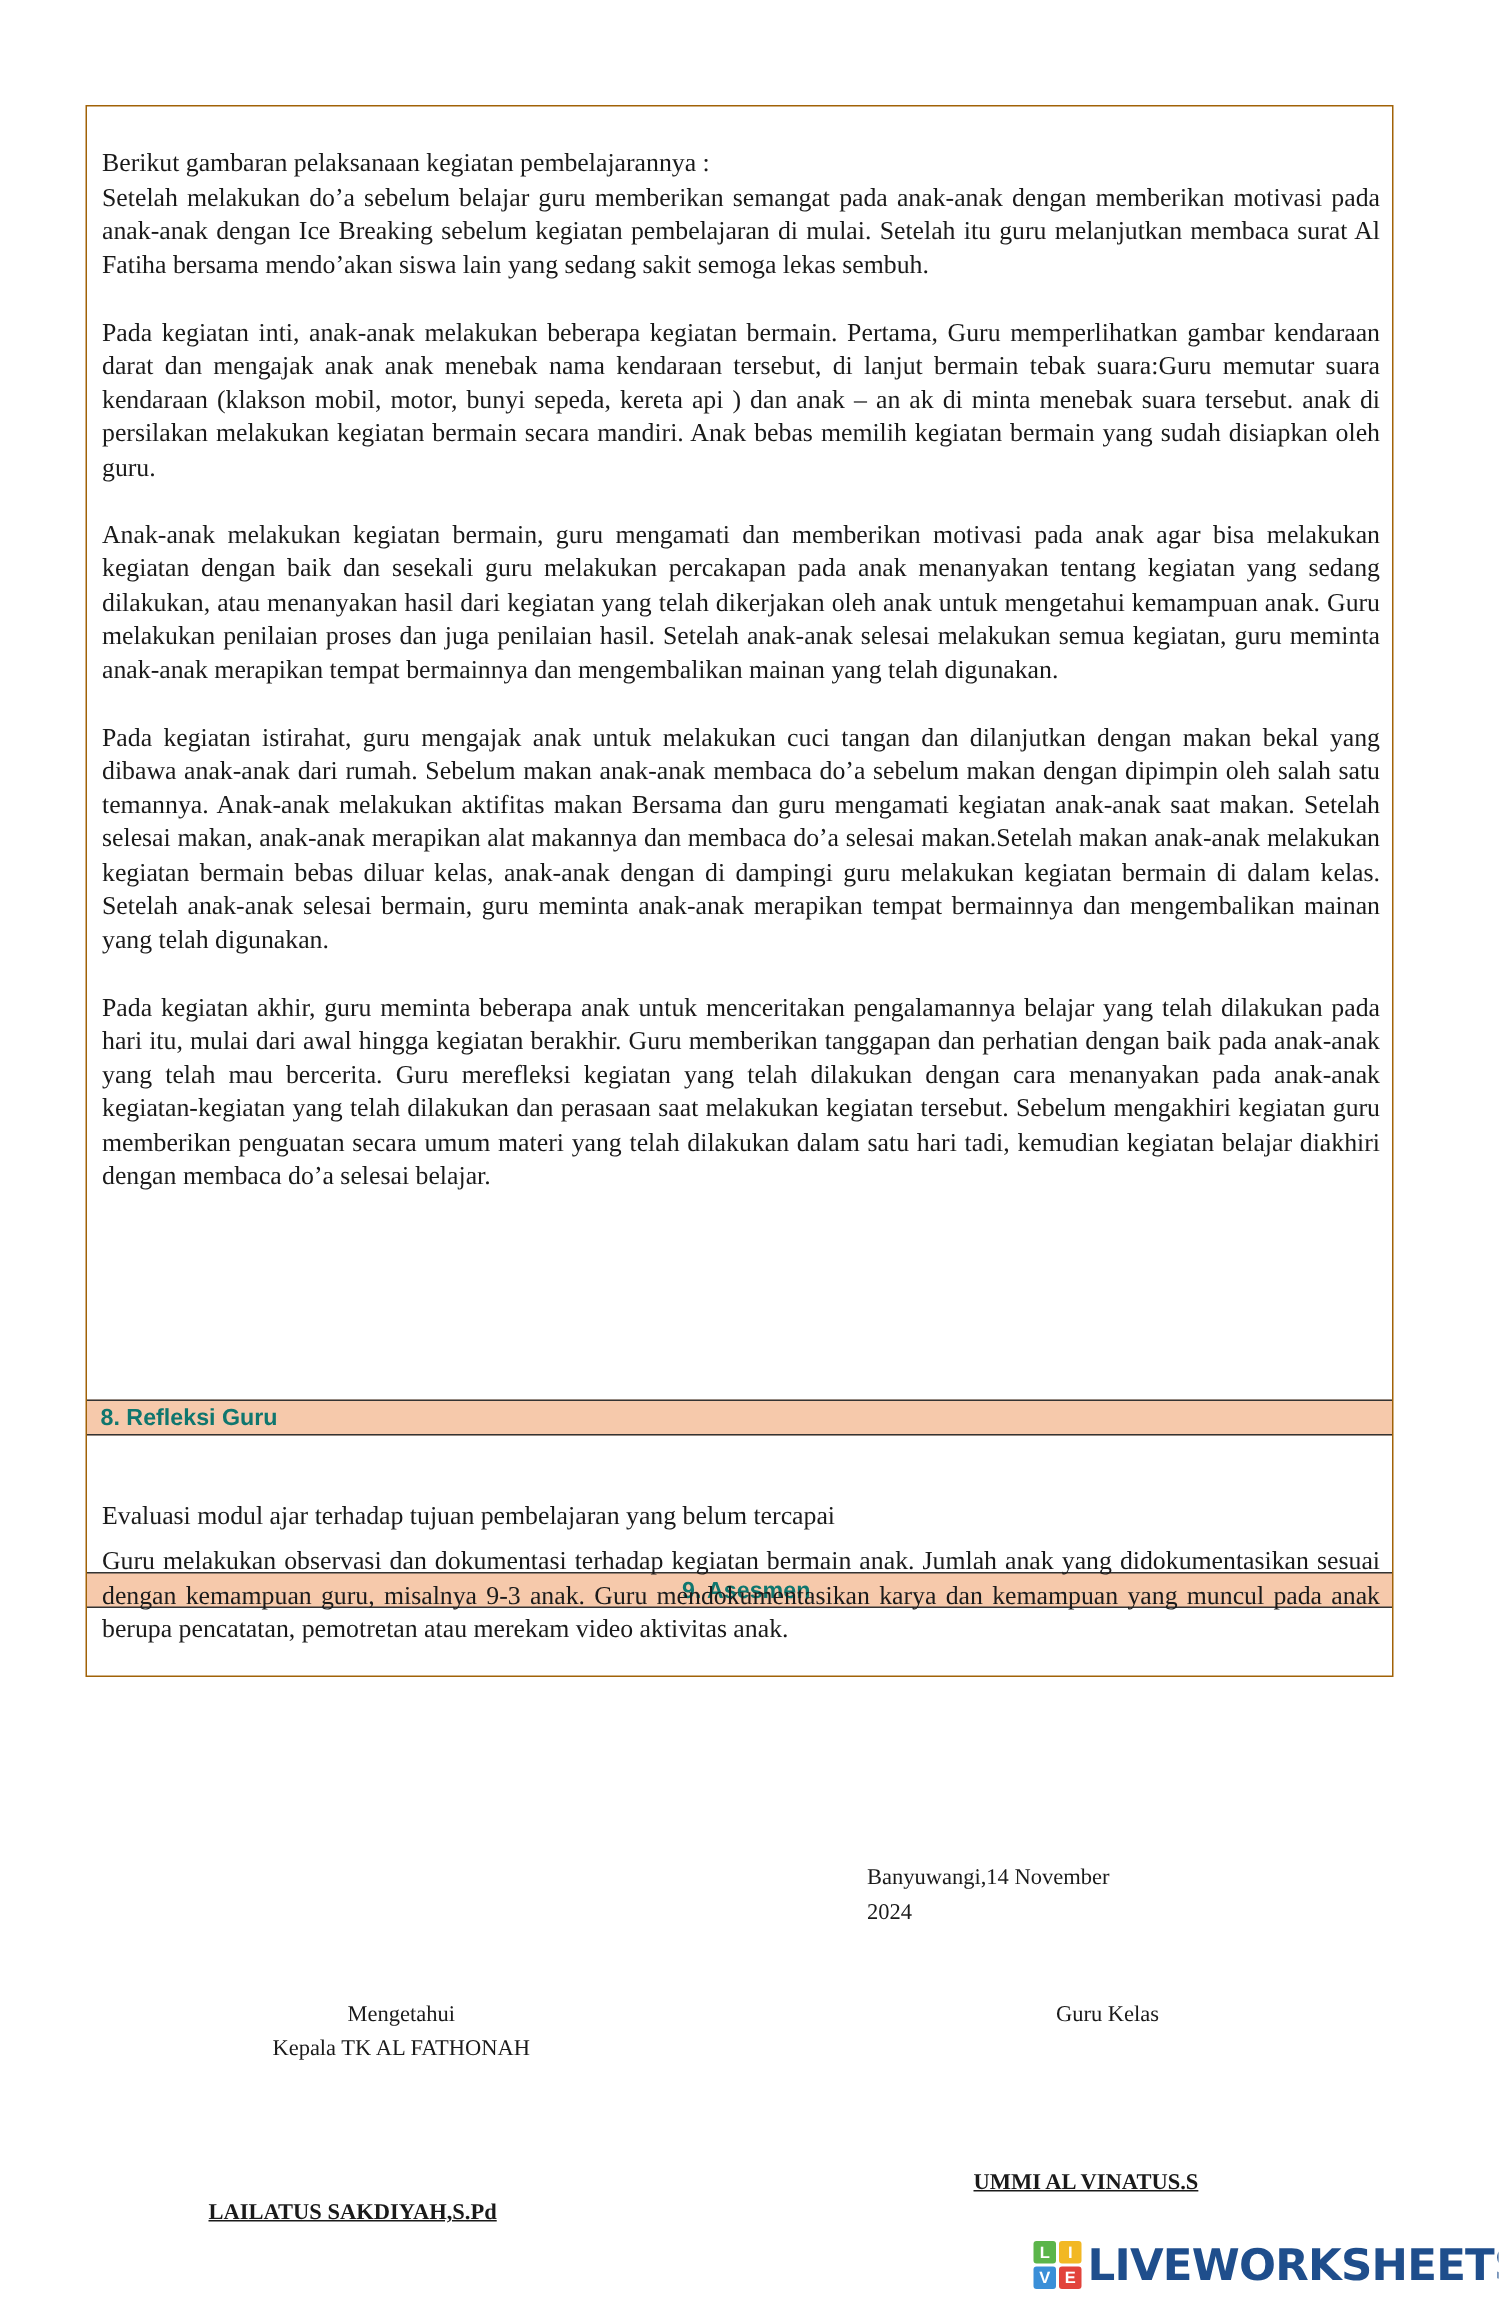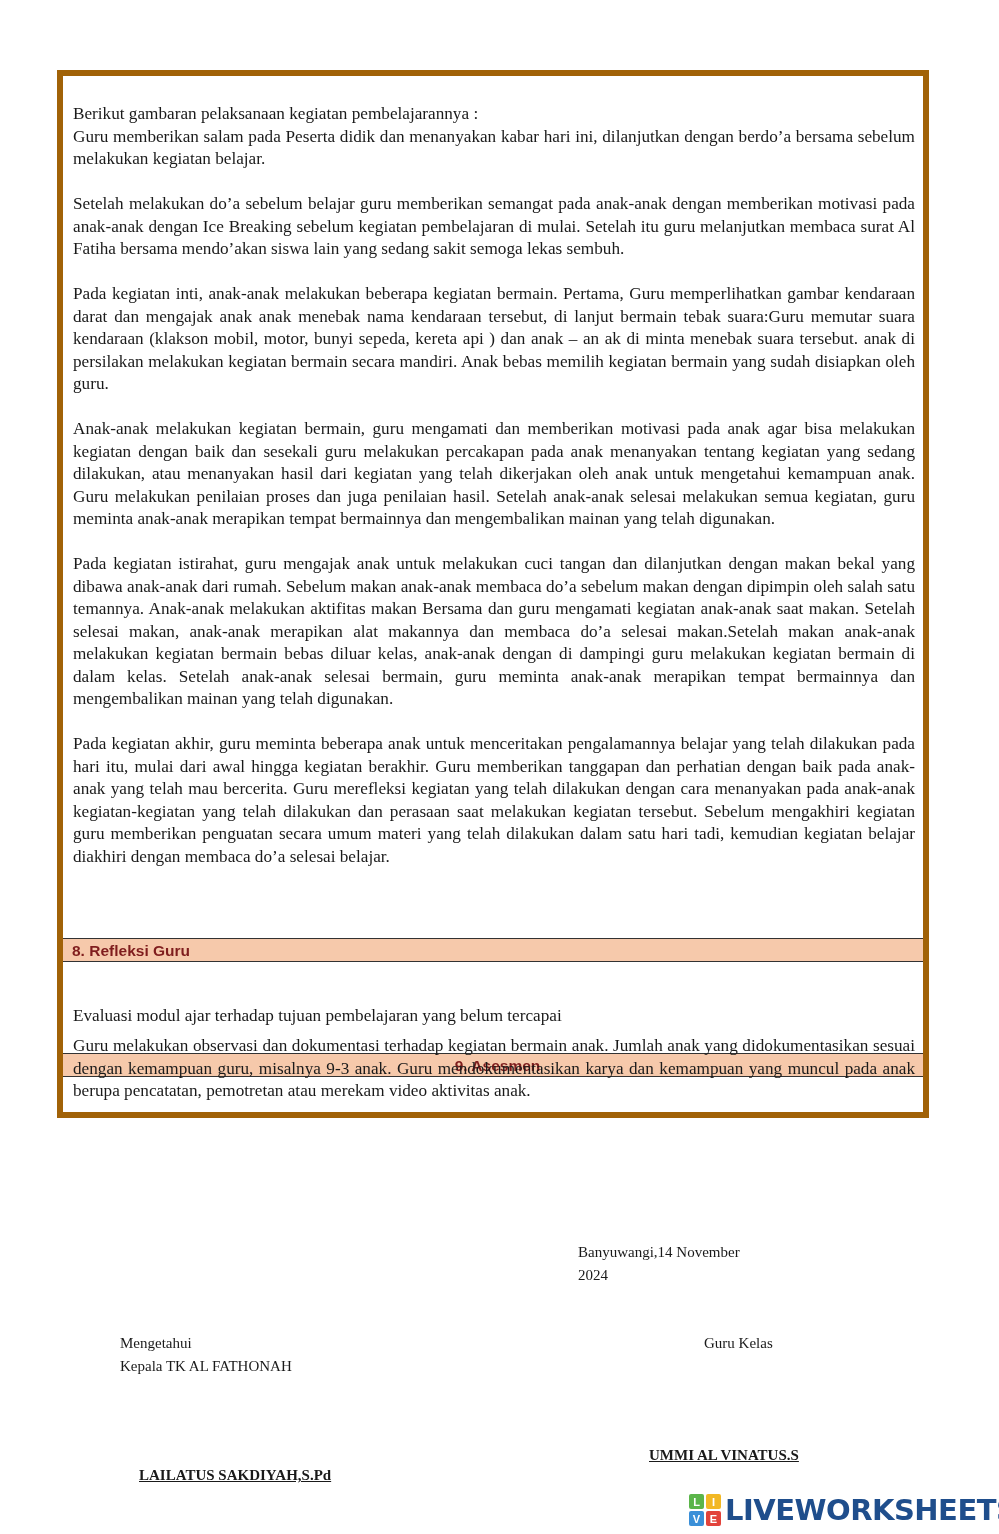--- a/index.html
+++ b/index.html
@@ -2,33 +2,33 @@
 <html><head>
   <meta charset="utf-8">
   <style>
     html, body { margin: 0; padding: 0; background: #ffffff; }
     body {
       width: 999px; height: 1534px; position: relative; overflow: hidden;
       font-family: "Liberation Serif", serif; color: #1a1a1a;
     }
     .box {
       position: absolute; left: 57px; top: 70px; width: 872px; height: 1048px;
-      border: 6px solid #a16207; box-sizing: border-box;
+      border: 1px solid #a16207; box-sizing: border-box;
     }
     .body-text {
       position: absolute; left: 10px; right: 8px; top: 27px;
       font-size: 17.2px; line-height: 22.5px; text-align: justify;
     }
     .body-text p { margin: 0 0 22.5px 0; }
     .body-text p.tight { margin: 0; }
     .sec-header {
       position: absolute; left: 0; right: 0; height: 24px;
       background: #f6c9ab; border-top: 1px solid #333; border-bottom: 1px solid #333;
       font-family: "Liberation Sans", sans-serif; font-weight: bold; font-size: 15.5px;
-      line-height: 24px; padding-left: 9px; box-sizing: border-box; color: #7f1d1d;
+      line-height: 24px; padding-left: 9px; box-sizing: border-box; color: #0f766e;
     }
     .sec-body {
       position: absolute; left: 10px; right: 8px;
       font-size: 17.2px; line-height: 22.5px; text-align: justify;
     }
     .abs { position: absolute; font-size: 15px; line-height: 22.5px; }
     .sig-name { font-weight: bold; text-decoration: underline; }
     .logo {
       position: absolute; left: 689px; top: 1493px; height: 34px;
       display: flex; align-items: center;
@@ -45,41 +45,40 @@
       font-family: "DejaVu Sans", sans-serif; font-weight: bold; font-size: 29px;
       color: #1f4e8c; letter-spacing: -0.5px;
     }
   </style>
 </head>
 <body>
 
 <div class="box">
   <div class="body-text">
     <p class="tight">Berikut gambaran pelaksanaan kegiatan pembelajarannya :</p>
-    <p>Guru memberikan salam pada Peserta didik dan menanyakan kabar hari ini, dilanjutkan dengan berdo’a bersama sebelum melakukan kegiatan belajar.</p>
     <p>Setelah melakukan do’a sebelum belajar guru memberikan semangat pada anak-anak dengan memberikan motivasi pada anak-anak dengan Ice Breaking sebelum kegiatan pembelajaran di mulai. Setelah itu guru melanjutkan membaca surat Al Fatiha bersama mendo’akan siswa lain yang sedang sakit semoga lekas sembuh.</p>
     <p>Pada kegiatan inti, anak-anak melakukan beberapa kegiatan bermain. Pertama, Guru memperlihatkan gambar kendaraan darat dan mengajak anak anak menebak nama kendaraan tersebut, di lanjut bermain tebak suara:Guru memutar suara kendaraan (klakson mobil, motor, bunyi sepeda, kereta api ) dan anak – an ak di minta menebak suara tersebut. anak di persilakan melakukan kegiatan bermain secara mandiri. Anak bebas memilih kegiatan bermain yang sudah disiapkan oleh guru.</p>
     <p>Anak-anak melakukan kegiatan bermain, guru mengamati dan memberikan motivasi pada anak agar bisa melakukan kegiatan dengan baik dan sesekali guru melakukan percakapan pada anak menanyakan tentang kegiatan yang sedang dilakukan, atau menanyakan hasil dari kegiatan yang telah dikerjakan oleh anak untuk mengetahui kemampuan anak. Guru melakukan penilaian proses dan juga penilaian hasil. Setelah anak-anak selesai melakukan semua kegiatan, guru meminta anak-anak merapikan tempat bermainnya dan mengembalikan mainan yang telah digunakan.</p>
     <p>Pada kegiatan istirahat, guru mengajak anak untuk melakukan cuci tangan dan dilanjutkan dengan makan bekal yang dibawa anak-anak dari rumah. Sebelum makan anak-anak membaca do’a sebelum makan dengan dipimpin oleh salah satu temannya. Anak-anak melakukan aktifitas makan Bersama dan guru mengamati kegiatan anak-anak saat makan. Setelah selesai makan, anak-anak merapikan alat makannya dan membaca do’a selesai makan.Setelah makan anak-anak melakukan kegiatan bermain bebas diluar kelas, anak-anak dengan di dampingi guru melakukan kegiatan bermain di dalam kelas. Setelah anak-anak selesai bermain, guru meminta anak-anak merapikan tempat bermainnya dan mengembalikan mainan yang telah digunakan.</p>
     <p>Pada kegiatan akhir, guru meminta beberapa anak untuk menceritakan pengalamannya belajar yang telah dilakukan pada hari itu, mulai dari awal hingga kegiatan berakhir. Guru memberikan tanggapan dan perhatian dengan baik pada anak-anak yang telah mau bercerita. Guru merefleksi kegiatan yang telah dilakukan dengan cara menanyakan pada anak-anak kegiatan-kegiatan yang telah dilakukan dan perasaan saat melakukan kegiatan tersebut. Sebelum mengakhiri kegiatan guru memberikan penguatan secara umum materi yang telah dilakukan dalam satu hari tadi, kemudian kegiatan belajar diakhiri dengan membaca do’a selesai belajar.</p>
   </div>
 
   <div class="sec-header" style="top: 862px; background: rgb(246, 201, 171);">8. Refleksi Guru</div>
   <div class="sec-body" style="top: 888px; margin-top: 41px;">Evaluasi modul ajar terhadap tujuan pembelajaran yang belum tercapai</div>
 
   <div class="sec-header" style="top: 977px; background: rgb(246, 201, 171); text-align: center;">9. Asesmen</div>
   <div class="sec-body" style="top: 959px;">Guru melakukan observasi dan dokumentasi terhadap kegiatan bermain anak. Jumlah anak yang didokumentasikan sesuai dengan kemampuan guru, misalnya 9-3 anak. Guru mendokumentasikan karya dan kemampuan yang muncul pada anak berupa pencatatan, pemotretan atau merekam video aktivitas anak.</div>
 </div>
 
 <div class="abs" style="left: 578px; top: 1241px;">
   <div>Banyuwangi,14 November</div>
   <div>2024</div>
 </div>
 
-<div class="abs" style="left: 120px; width: 295px; top: 1332px; ">
+<div class="abs" style="left: 120px; width: 295px; top: 1332px; text-align: center;">
   <div>Mengetahui</div>
   <div>Kepala TK AL FATHONAH</div>
 </div>
 
 <div class="abs" style="left: 704px; top: 1332px;">Guru Kelas</div>
 
 <div class="abs sig-name" style="left: 139px; top: 1444px; margin-top: 20px;">LAILATUS SAKDIYAH,S.Pd</div>
 <div class="abs sig-name" style="left: 649px; top: 1444px;">UMMI AL VINATUS.S</div>
 
 <div class="logo">

